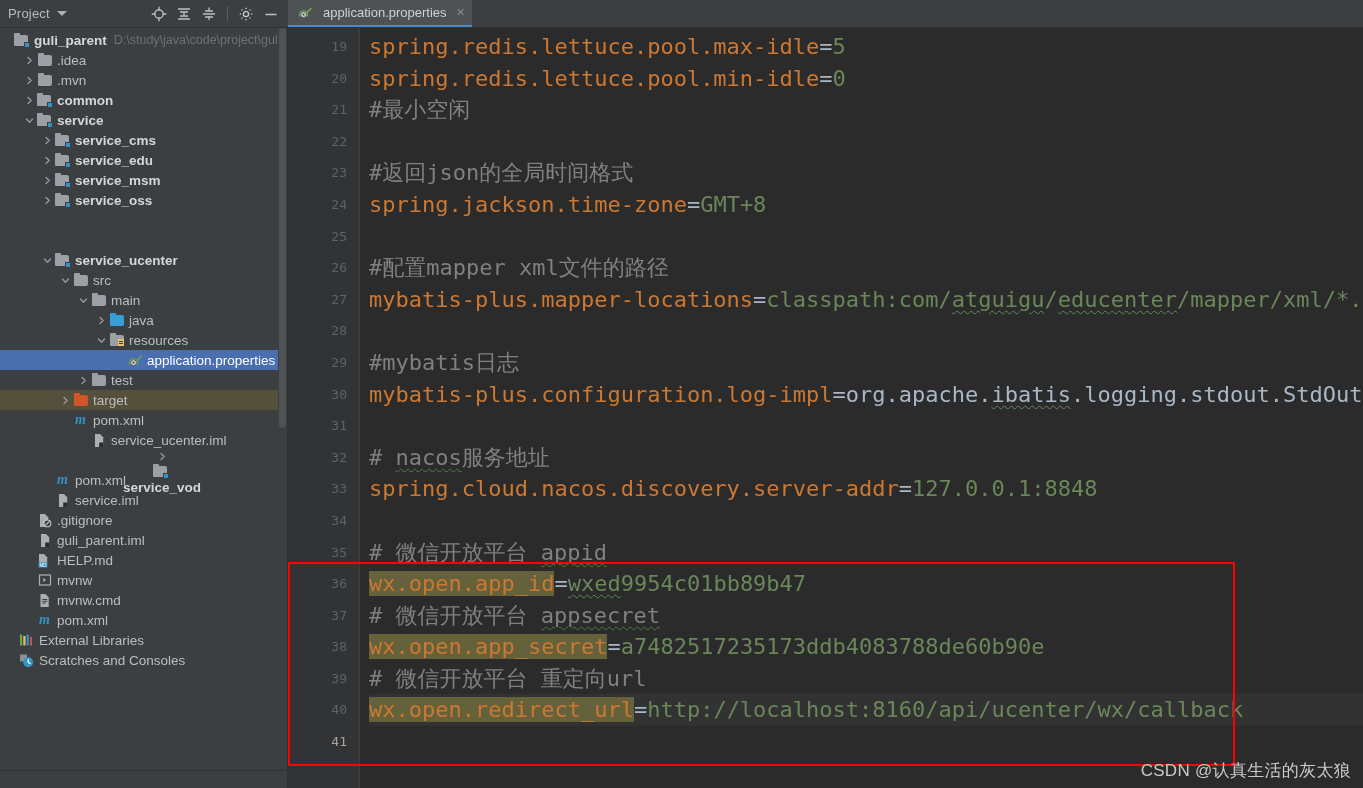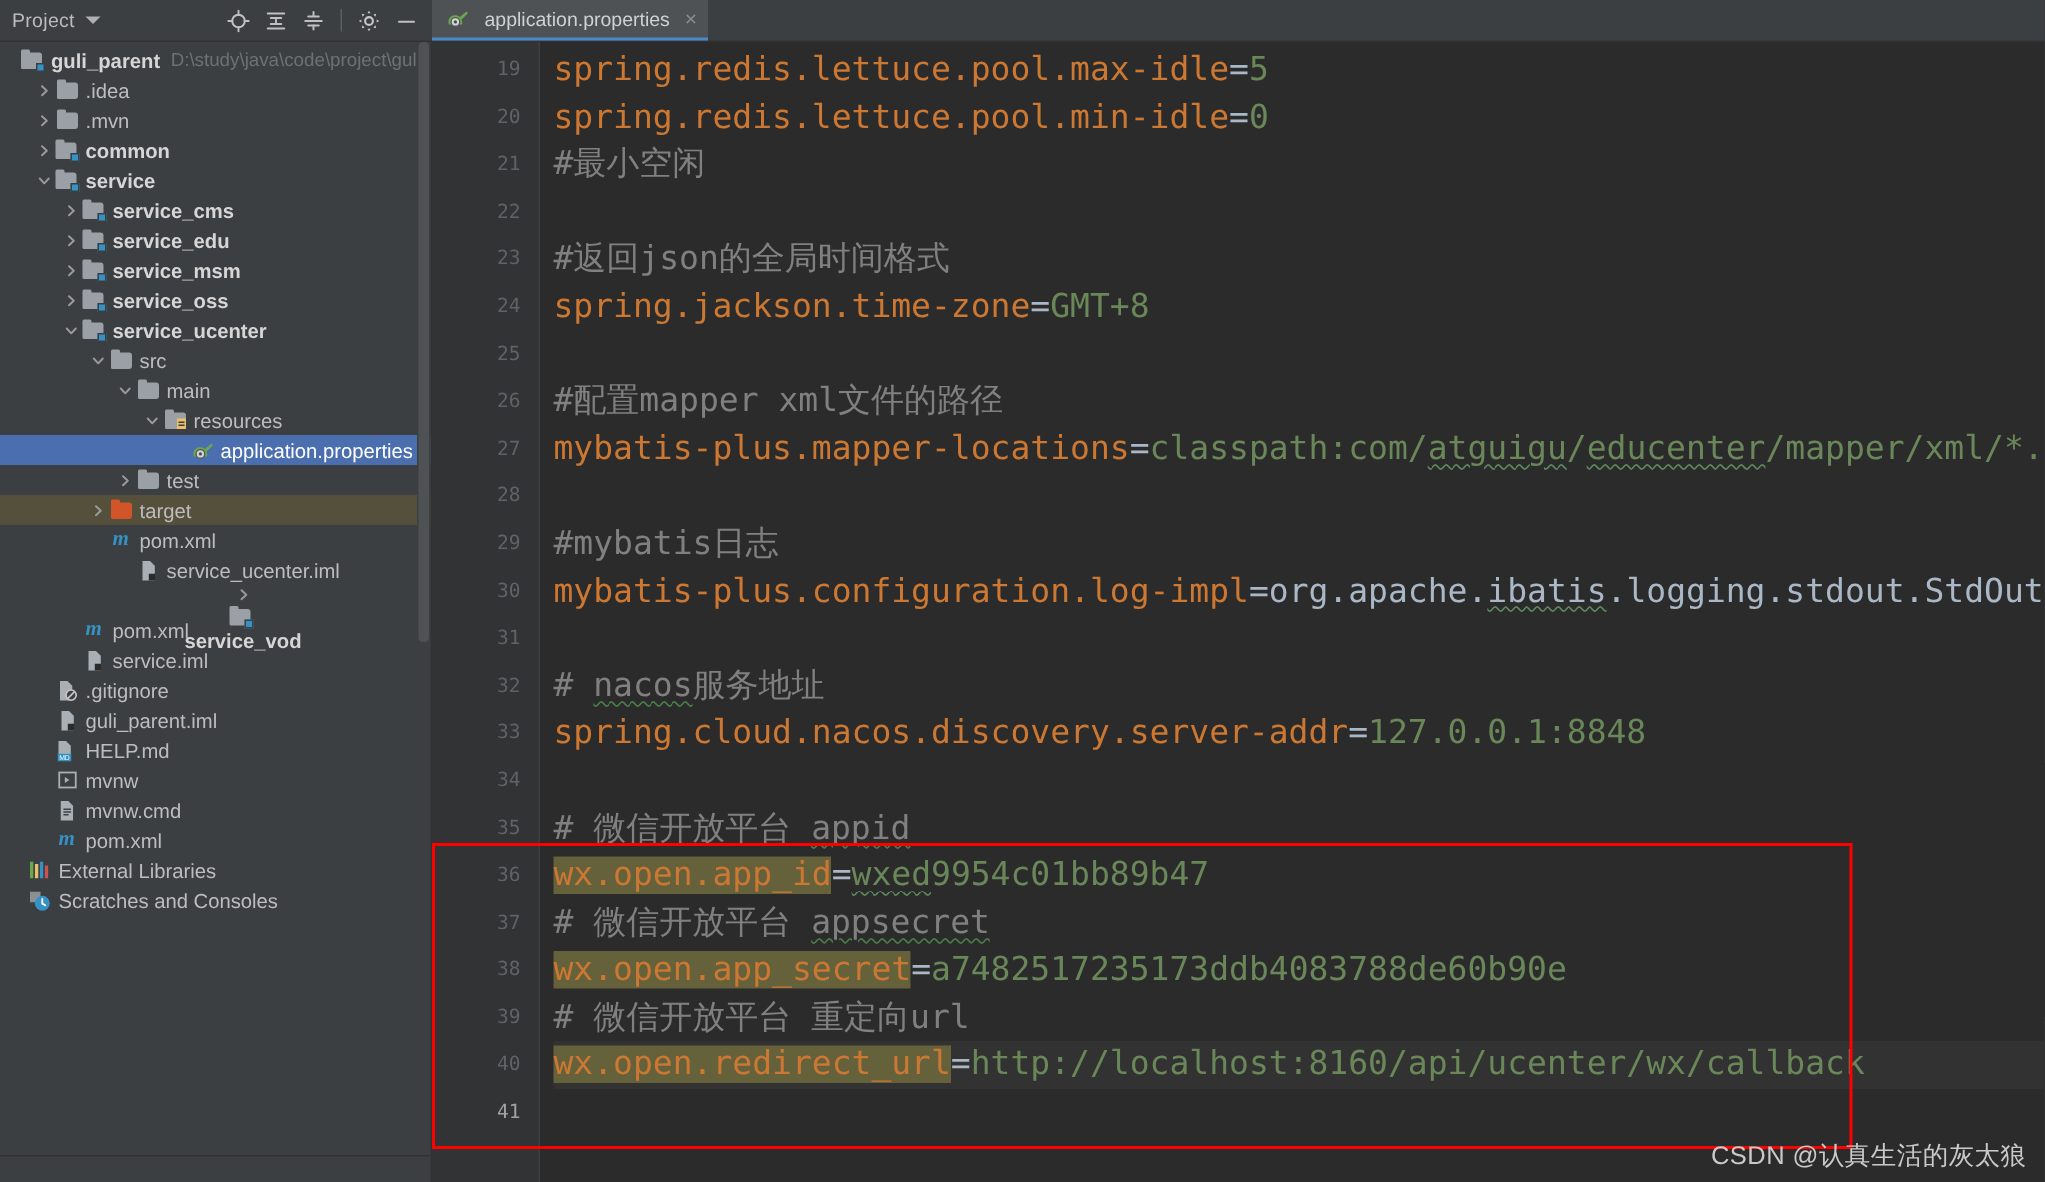--- a/index.html
+++ b/index.html
@@ -465,21 +465,21 @@
               </svg>
             </span>
             <span class="ic">
               <span class="mod-icon">
                 <span class="fold"></span>
                 <span class="badge"></span>
               </span>
             </span>
             <span class="label bold">service_oss</span>
           </div>
-          <div class="row" style="padding-left: 41px;">
+          <div class="row" style="padding-left: 41px; margin-top: 40px;">
             <span class="arrow">
               <svg width="9" height="9" viewBox="0 0 9 9">
                 <path d="M1.5 3L4.5 6.2 7.5 3" fill="none" stroke="#9a9a9a" stroke-width="1.3" stroke-linecap="round" stroke-linejoin="round"></path>
               </svg>
             </span>
             <span class="ic">
               <span class="mod-icon">
                 <span class="fold"></span>
                 <span class="badge"></span>
               </span>
@@ -500,20 +500,31 @@
           <div class="row" style="padding-left: 77px;">
             <span class="arrow">
               <svg width="9" height="9" viewBox="0 0 9 9">
                 <path d="M1.5 3L4.5 6.2 7.5 3" fill="none" stroke="#9a9a9a" stroke-width="1.3" stroke-linecap="round" stroke-linejoin="round"></path>
               </svg>
             </span>
             <span class="ic">
               <span class="dir-icon"></span>
             </span>
             <span class="label">main</span>
+          </div>
+          <div class="row" style="padding-left: 95px;">
+            <span class="arrow">
+              <svg width="9" height="9" viewBox="0 0 9 9">
+                <path d="M3 1.5L6.2 4.5 3 7.5" fill="none" stroke="#9a9a9a" stroke-width="1.3" stroke-linecap="round" stroke-linejoin="round"></path>
+              </svg>
+            </span>
+            <span class="ic">
+              <span class="dir-icon src"></span>
+            </span>
+            <span class="label">java</span>
           </div>
           <div class="row" style="padding-left: 95px;">
             <span class="arrow">
               <svg width="9" height="9" viewBox="0 0 9 9">
                 <path d="M1.5 3L4.5 6.2 7.5 3" fill="none" stroke="#9a9a9a" stroke-width="1.3" stroke-linecap="round" stroke-linejoin="round"></path>
               </svg>
             </span>
             <span class="ic">
               <span class="dir-icon res">
                 <span class="lines"></span>

